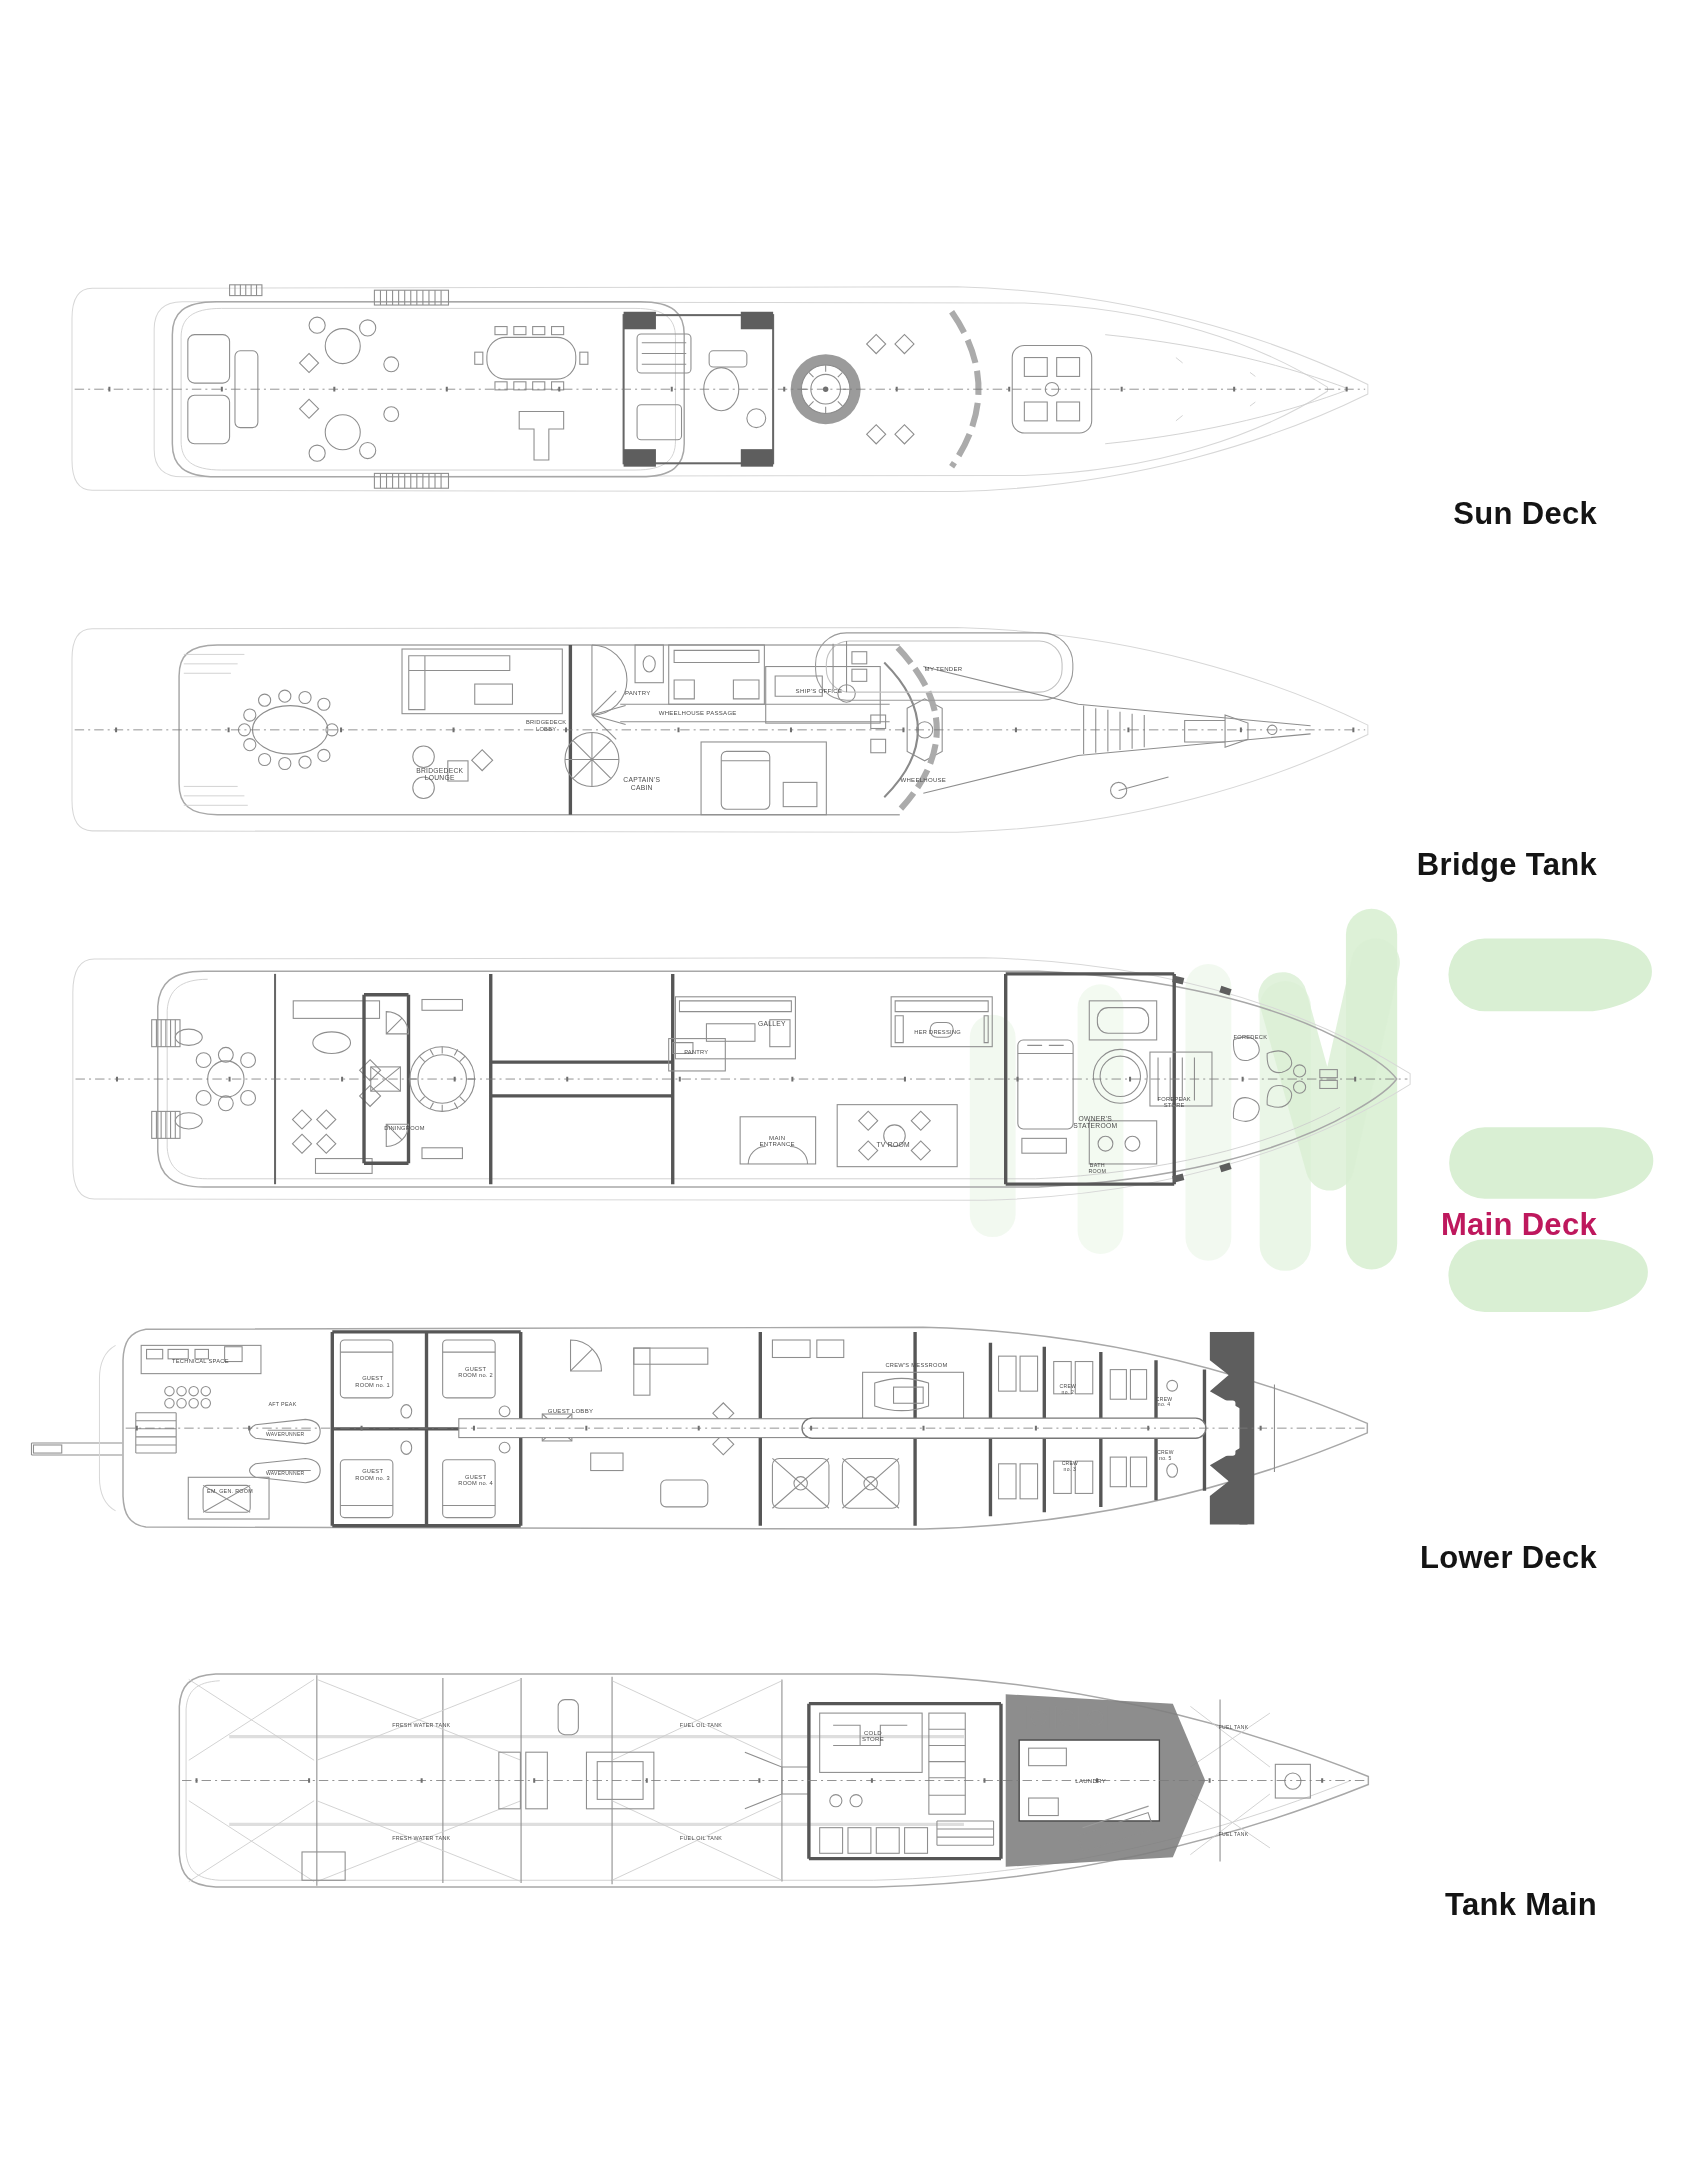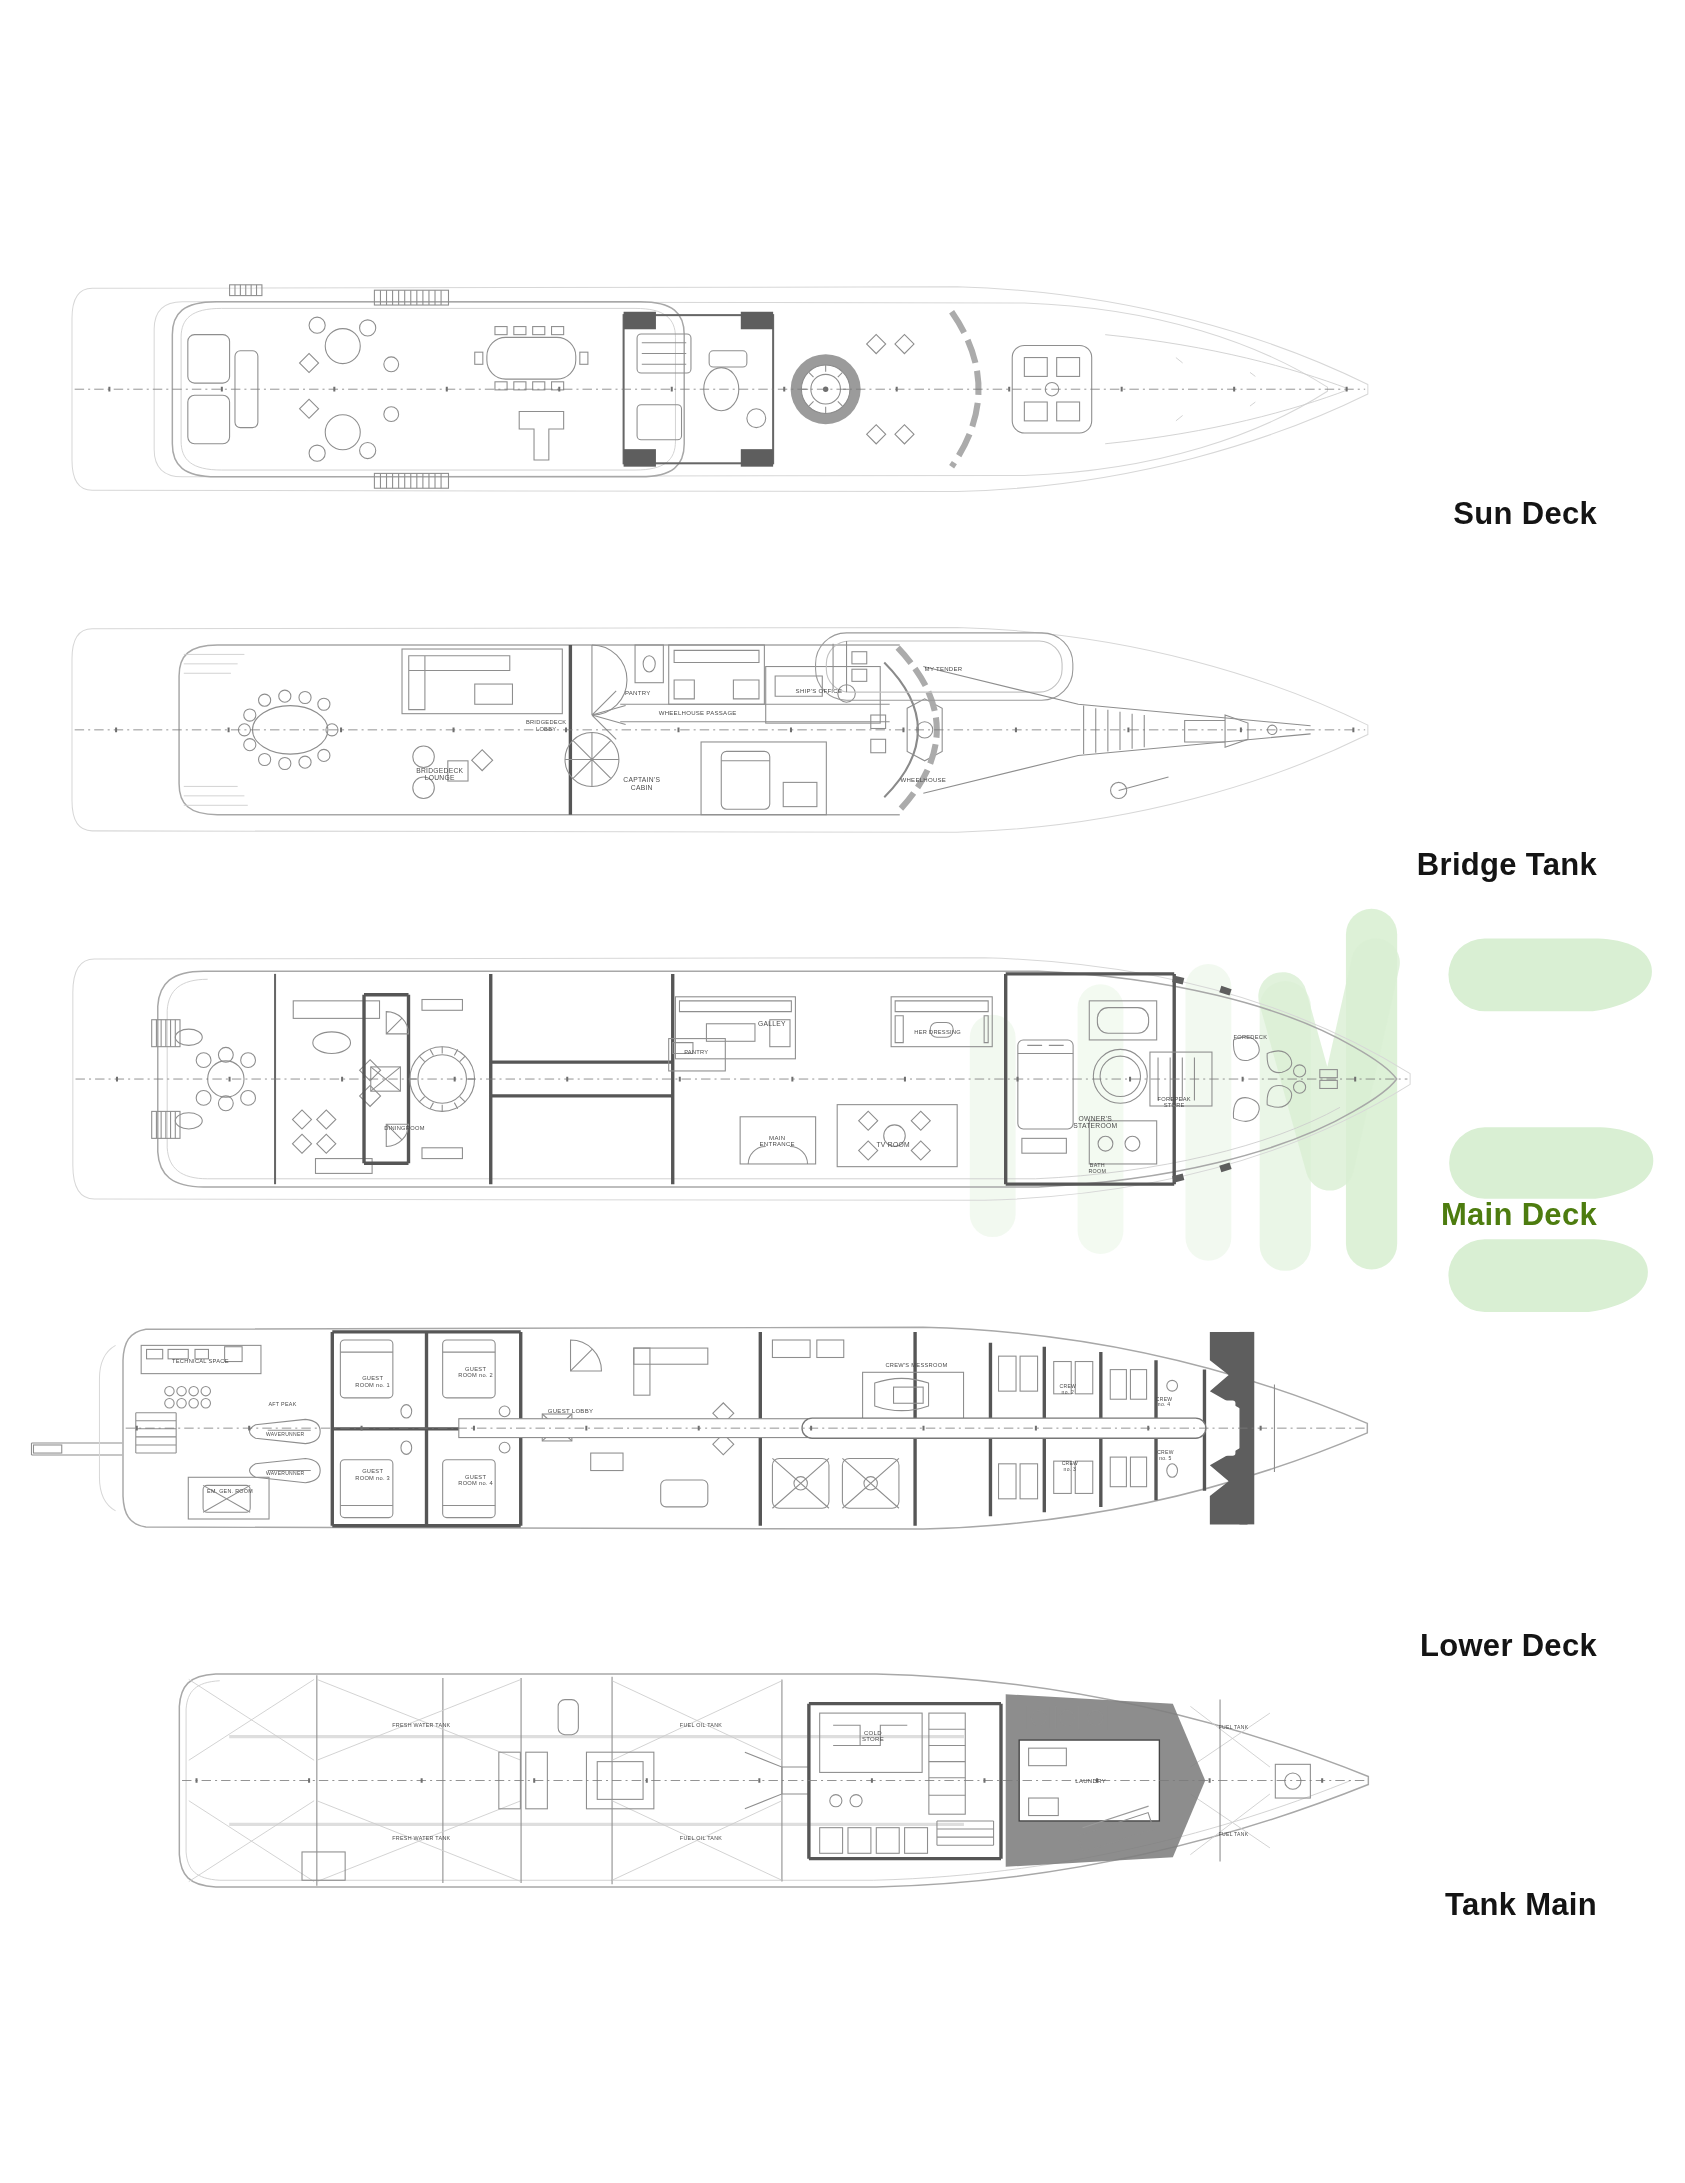--- a/index.html
+++ b/index.html
@@ -3,21 +3,21 @@
 <meta charset="utf-8">
 <style>
   html,body{margin:0;padding:0;background:#ffffff;}
   .page{position:relative;width:1686px;height:2183px;background:#ffffff;overflow:hidden;
         font-family:"Liberation Sans",sans-serif;}
   .wm{position:absolute;left:0;top:0;z-index:0;}
   .deck{position:absolute;left:27px;z-index:1;}
   .deck svg{display:block;}
   .deck-label{position:absolute;right:89px;z-index:2;font-weight:700;font-size:31px;
               letter-spacing:0.3px;color:#141414;white-space:nowrap;}
-  .deck-label.green{color:#4d7c0f;}
+  .deck-label.green{color:#be185d;margin-top:10px;}
   
   .ln{stroke:#8e8e8e;fill:none;stroke-width:1.6;}
   .l2{stroke:#a8a8a8;fill:none;stroke-width:2.2;}
   .lt{stroke:#cdcdcd;fill:none;stroke-width:1.3;}
   .gh{stroke:#d7d7d7;fill:none;stroke-width:1.5;}
   .wall{stroke:#565656;fill:none;stroke-width:5;}
   .w3{stroke:#666;fill:none;stroke-width:3;}
   .dk{fill:#5e5e5e;stroke:none;}
   .gray{fill:#7d7d7d;stroke:none;}
   .wh{fill:#ffffff;}
@@ -636,17 +636,17 @@
           <text class="room" x="1578" y="184" style="font-size: 9px;"><tspan x="1578" dy="0">LAUNDRY</tspan></text>
           <text class="room" x="1790" y="104" style="font-size: 7.5px;"><tspan x="1790" dy="0">FUEL TANK</tspan></text>
           <text class="room" x="1790" y="262" style="font-size: 7.5px;"><tspan x="1790" dy="0">FUEL TANK</tspan></text>
         </g>
     </svg>
   </section>
 
   <div class="deck-label" style="top:496px">Sun Deck</div>
   <div class="deck-label" style="top:847px">Bridge Tank</div>
   <div class="deck-label green" style="top:1197px">Main Deck</div>
-  <div class="deck-label" style="top:1628px">Lower Deck</div>
+  <div class="deck-label" style="top:1540px">Lower Deck</div>
   <div class="deck-label" style="top:1887px">Tank Main</div>
 
 </div>
 
 
 </body></html>

